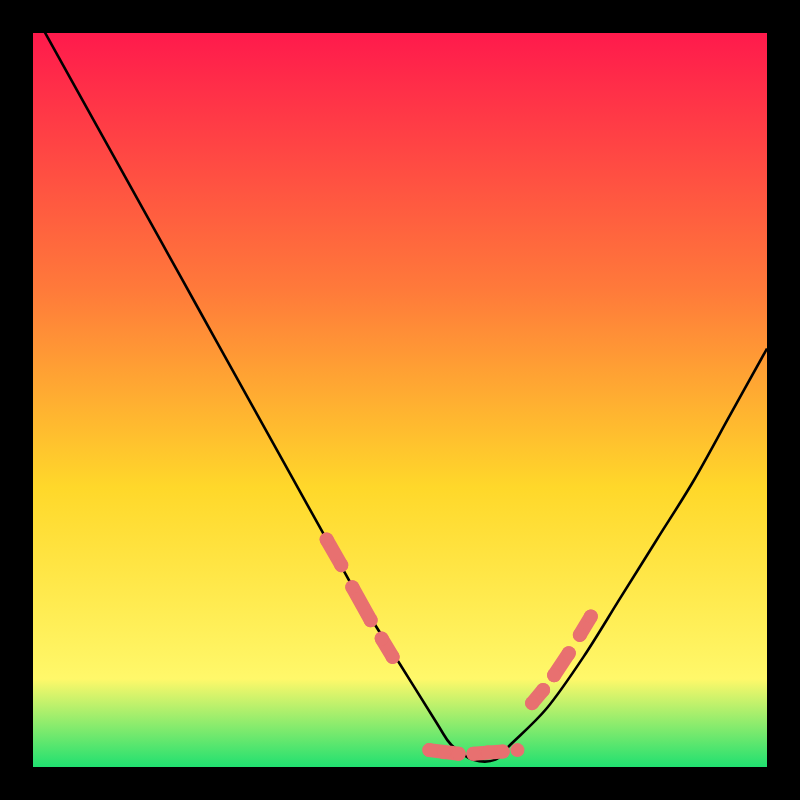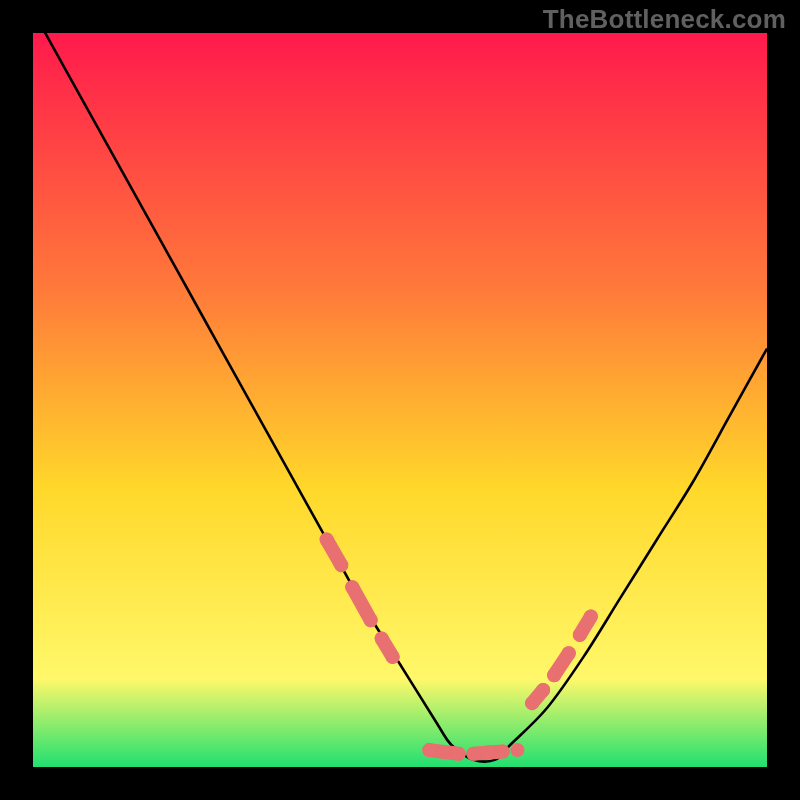--- a/index.html
+++ b/index.html
@@ -26,21 +26,20 @@
     top: 33px;
     width: 734px;
     height: 734px;
   }
   .plot svg { display: block; }
 </style>
 </head>
 <body>
 
 <div class="frame">
-  <div class="watermark">TheBottleneck.com</div>
   <div class="plot">
     <svg id="chart-svg" width="734" height="734" viewBox="0 0 734 734">
       <defs>
         <linearGradient id="bg-grad" x1="0" y1="0" x2="0" y2="1">
           <stop id="g0" offset="0%" stop-color="#ff1a4c"></stop>
           <stop id="g1" offset="35%" stop-color="#ff7a3a"></stop>
           <stop id="g2" offset="62%" stop-color="#ffd82a"></stop>
           <stop id="g3" offset="88%" stop-color="#fff86a"></stop>
           <stop id="g4" offset="100%" stop-color="#20e070"></stop>
         </linearGradient>

